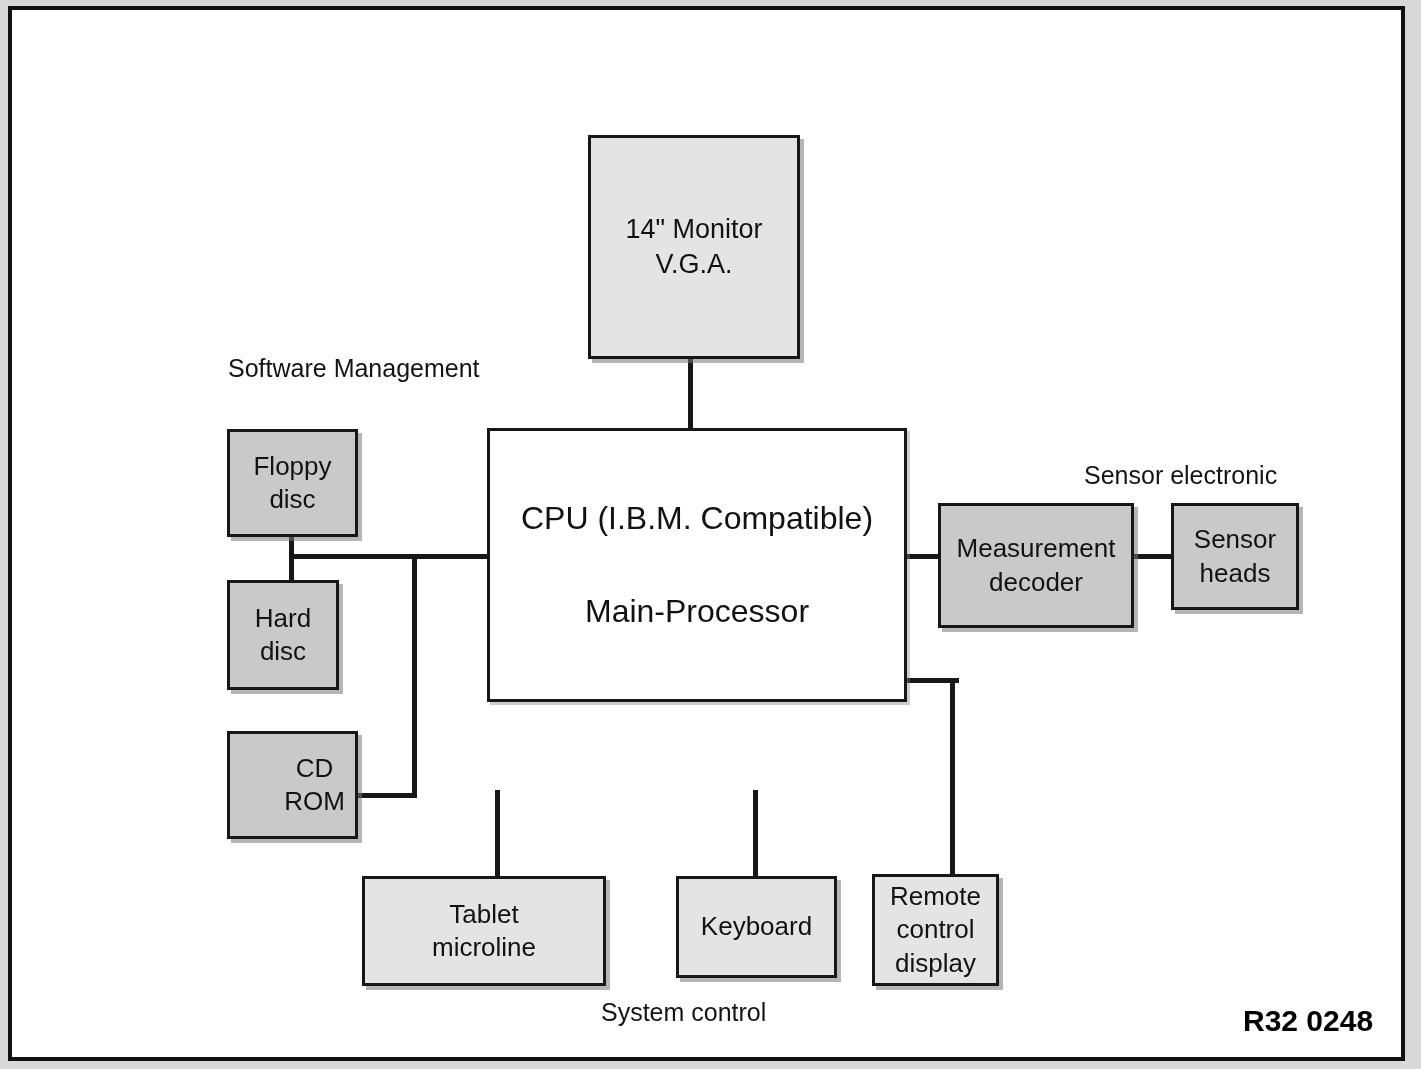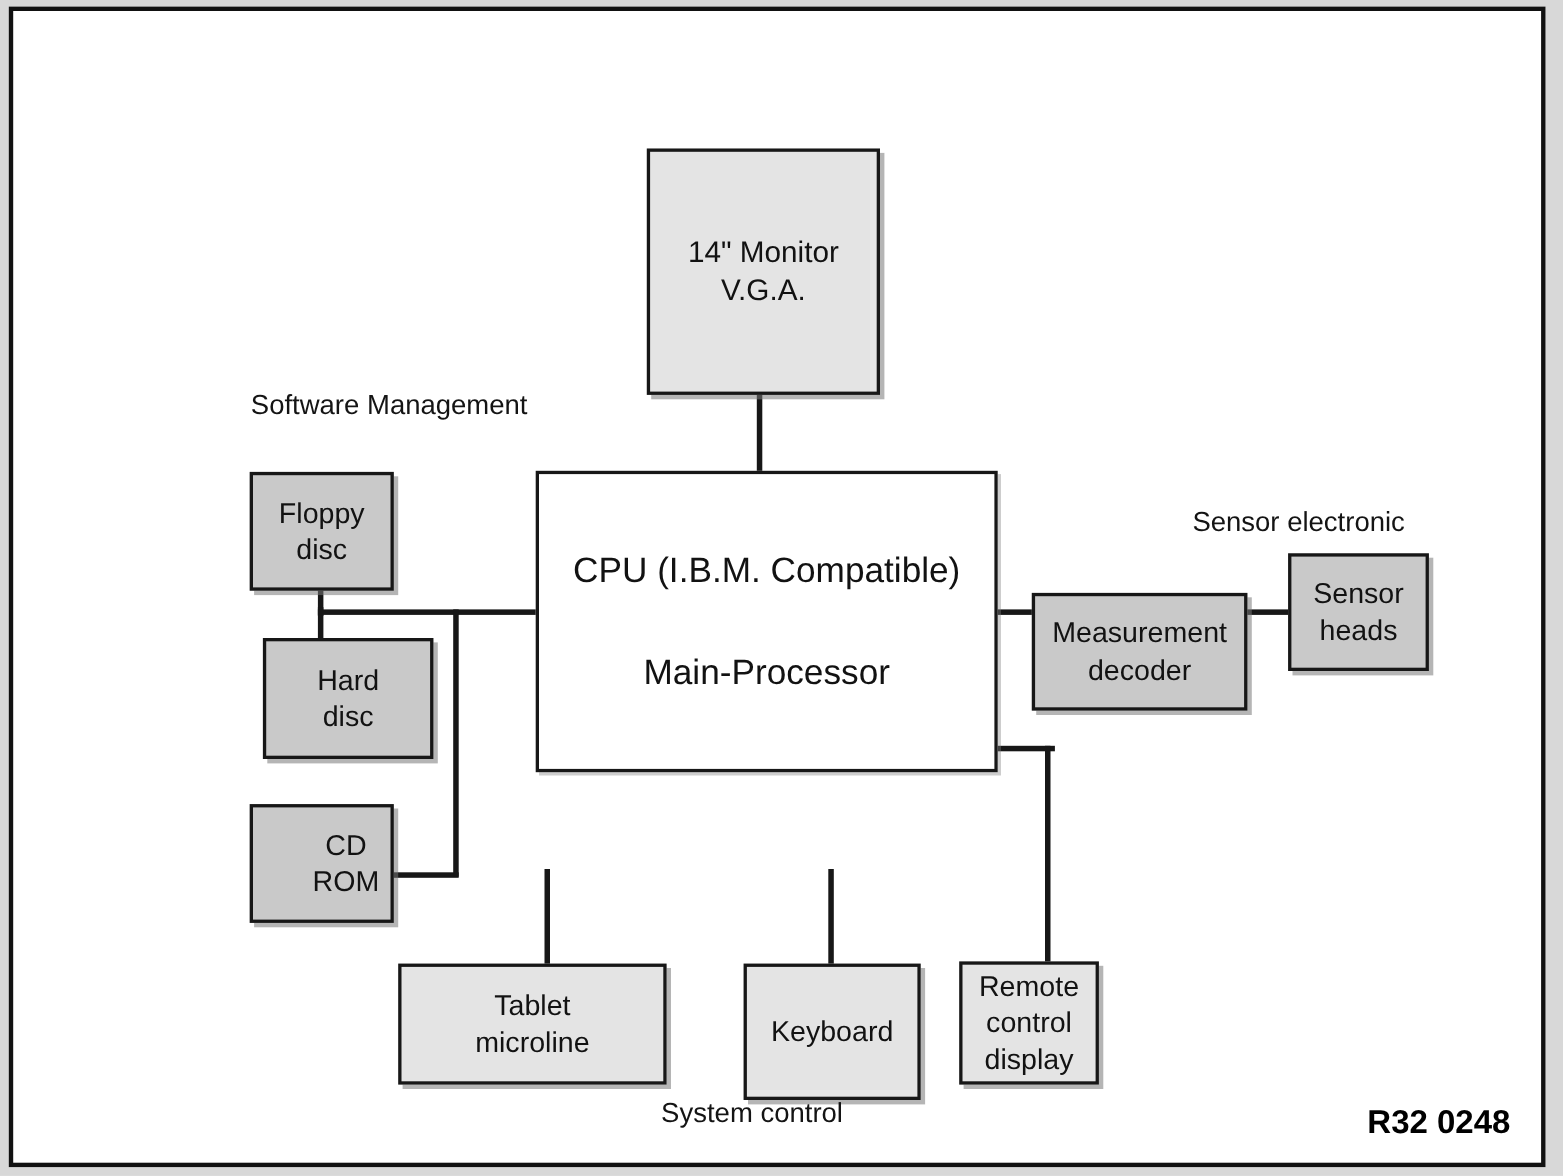--- a/index.html
+++ b/index.html
@@ -148,50 +148,50 @@
     <div class="label" style="left:228px; top:352px;">
       <span class="ln">Software</span>
       <span class="ln">Management</span>
     </div>
 
     <div class="box dark" style="left:227px; top:429px; width:131px; height:108px; font-size:26px;">
       <span class="ln">Floppy</span>
       <span class="ln">disc</span>
     </div>
 
-    <div class="box dark" style="left:227px; top:580px; width:155px; height:110px; font-size:26px;margin-left:12px;">
+    <div class="box dark" style="left:227px; top:580px; width:112px; height:110px; font-size:26px;">
       <span class="ln">Hard</span>
       <span class="ln">disc</span>
     </div>
 
     <div class="box dark" style="left:227px; top:731px; width:131px; height:108px; font-size:26px;padding-left:44px;">
       <span class="ln">CD</span>
       <span class="ln">ROM</span>
     </div>
 
     <div class="label" style="left:1084px; top:459px;">
       <span class="ln">Sensor electronic</span>
     </div>
 
-    <div class="box dark" style="left:938px; top:503px; width:196px; height:107px; font-size:26px;margin-top:36px;">
+    <div class="box dark" style="left:938px; top:503px; width:196px; height:125px; font-size:26px;">
       <span class="ln">Measurement</span>
       <span class="ln">decoder</span>
     </div>
 
     <div class="box dark" style="left:1171px; top:503px; width:128px; height:107px; font-size:26px;">
       <span class="ln">Sensor</span>
       <span class="ln">heads</span>
     </div>
 
     <div class="box light" style="left:362px; top:876px; width:244px; height:110px; font-size:26px;">
       <span class="ln">Tablet</span>
       <span class="ln">microline</span>
     </div>
 
-    <div class="box light" style="left:676px; top:876px; width:161px; height:124px; font-size:26px;">
+    <div class="box light" style="left:676px; top:876px; width:161px; height:102px; font-size:26px;">
       <span class="ln">Keyboard</span>
     </div>
 
     <div class="box light" style="left:872px; top:874px; width:127px; height:112px; font-size:26px;">
       <span class="ln">Remote</span>
       <span class="ln">control</span>
       <span class="ln">display</span>
     </div>
 
     <div class="label" style="left:601px; top:996px;">

